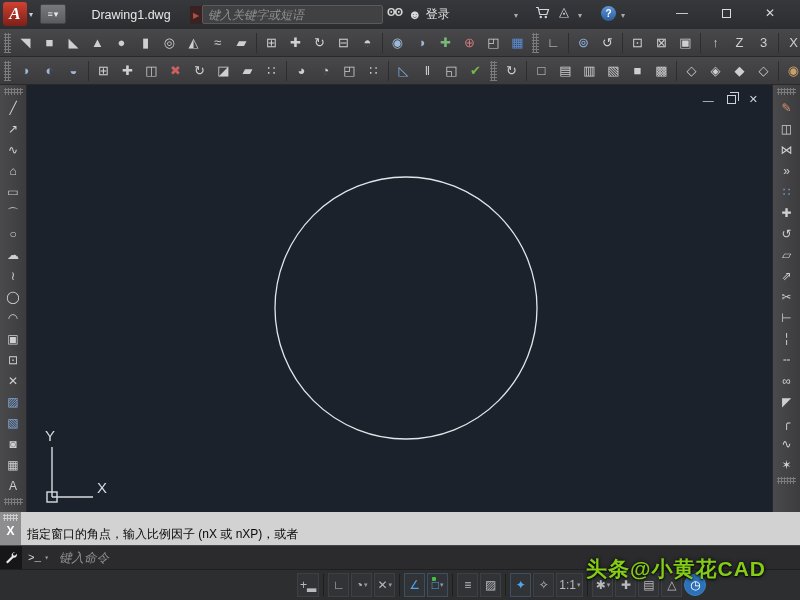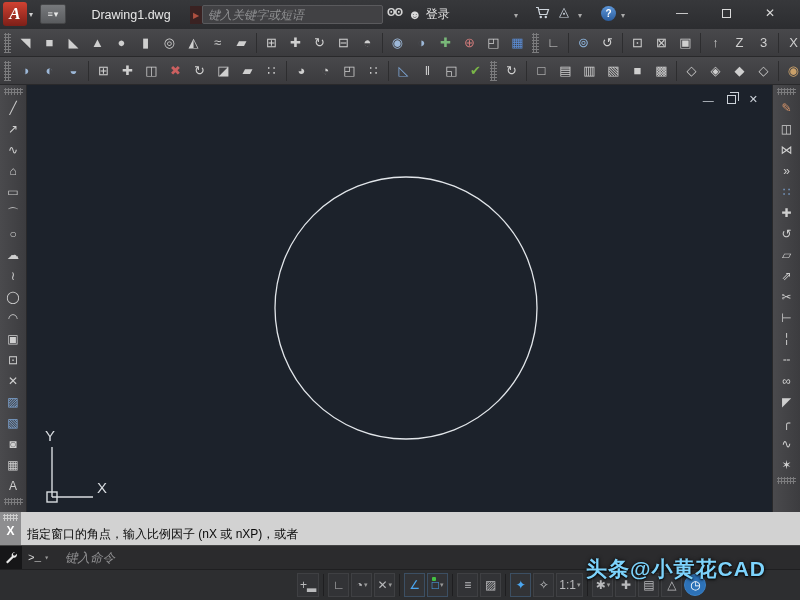--- a/index.html
+++ b/index.html
@@ -76,39 +76,39 @@
   #cmd-lines{flex:1;padding:15px 6px 0;font-size:12px;line-height:15.5px;color:#0a0a0a;white-space:nowrap;overflow:hidden;}
 
   
   #cmd-input-row{position:absolute;left:0;top:545px;width:800px;height:24px;background:#2b2b2d;
                  border-top:1px solid #444;display:flex;align-items:center;}
   #wrench-box{width:22px;height:24px;background:#161618;display:flex;align-items:center;justify-content:center;flex:0 0 auto;}
   #prompt-box{display:flex;align-items:center;gap:3px;margin-left:6px;color:#d8d8d8;
               font-family:"Liberation Mono",monospace;font-size:11px;}
   #prompt-box .dd{color:#9a9a9a;font-size:8px;}
   #cmd-input{flex:1;background:transparent;border:none;outline:none;color:#fdba74;
-             font-style:italic;font-size:12.5px;margin-left:14px;}
+             font-style:italic;font-size:12.5px;margin-left:8px;}
   #cmd-input::placeholder{color:#8f8f91;}
 
   
   #statusbar{position:absolute;left:0;top:569px;width:800px;height:31px;background:#2d2e30;border-top:1px solid #1f1f21;}
   #status-icons{position:absolute;left:297px;top:2px;height:26px;display:flex;align-items:center;gap:2px;}
   .sbtn{flex:0 0 auto;min-width:21px;height:24px;padding:0 2px;display:flex;align-items:center;justify-content:center;
         gap:1px;background:#323336;border:1px solid #3f4043;color:#b9babc;font-size:12px;position:relative;}
   .sbtn .glyph{pointer-events:none;}
   .sbtn.active{border-color:#3c4f63;}
   .sbtn.active .glyph{color:#4ba6f0;}
   .sbtn.round{width:22px;min-width:22px;height:22px;border-radius:50%;background:#2d72b8;border-color:#3a80c4;}
   .sbtn.round .glyph{color:#fff;}
   .sbtn .dd{font-size:7px;color:#9a9a9a;}
   .sbtn .dot{position:absolute;top:3px;left:4px;width:4px;height:4px;background:#43c043;border-radius:1px;}
   .ssep{flex:0 0 auto;width:1px;height:22px;background:#1e1e20;margin:0 2px;}
 
   
-  #watermark{position:absolute;left:586px;top:555px;z-index:50;color:#7dd3fc;font-weight:bold;font-size:21px;
+  #watermark{position:absolute;left:586px;top:555px;z-index:50;color:#84cc16;font-weight:bold;font-size:21px;
              letter-spacing:1px;text-shadow:0 1px 2px rgba(0,0,0,.95),0 0 4px rgba(0,0,0,.8);}
 
   svg text{font-family:"Liberation Sans",sans-serif;}
 </style>
 </head>
 <body>
 
 <div id="app">
 
   <div id="titlebar">

